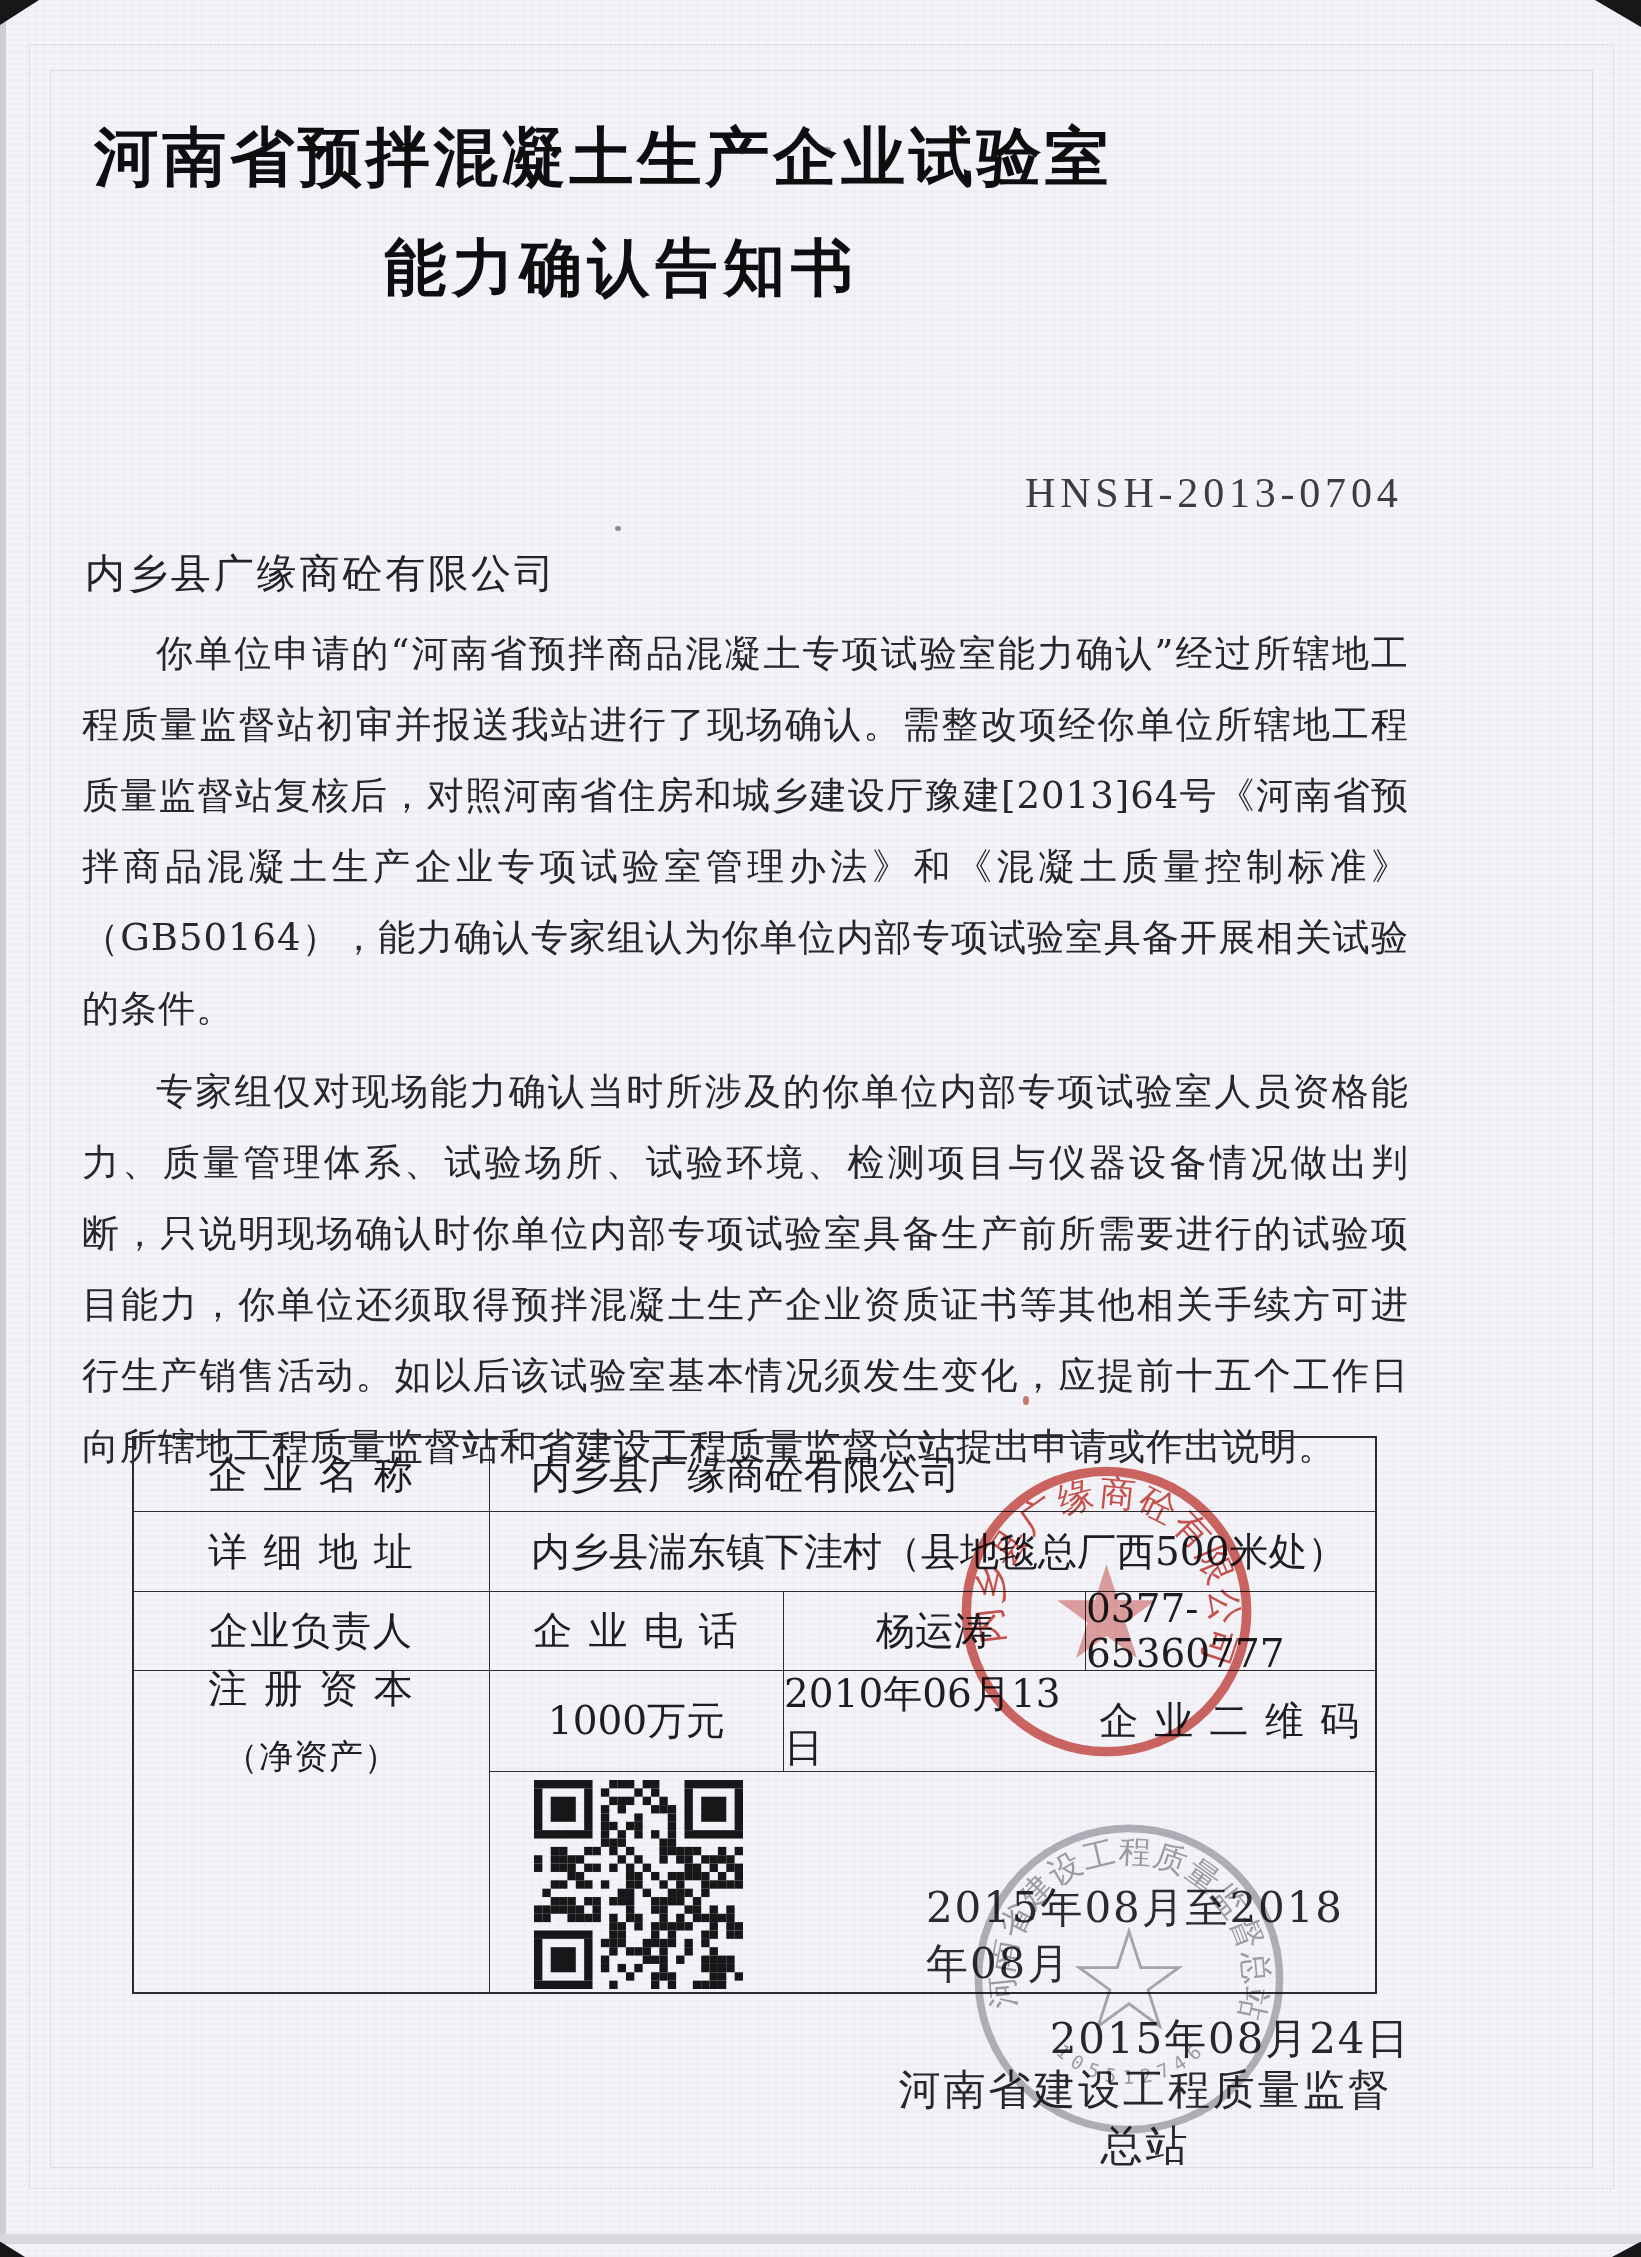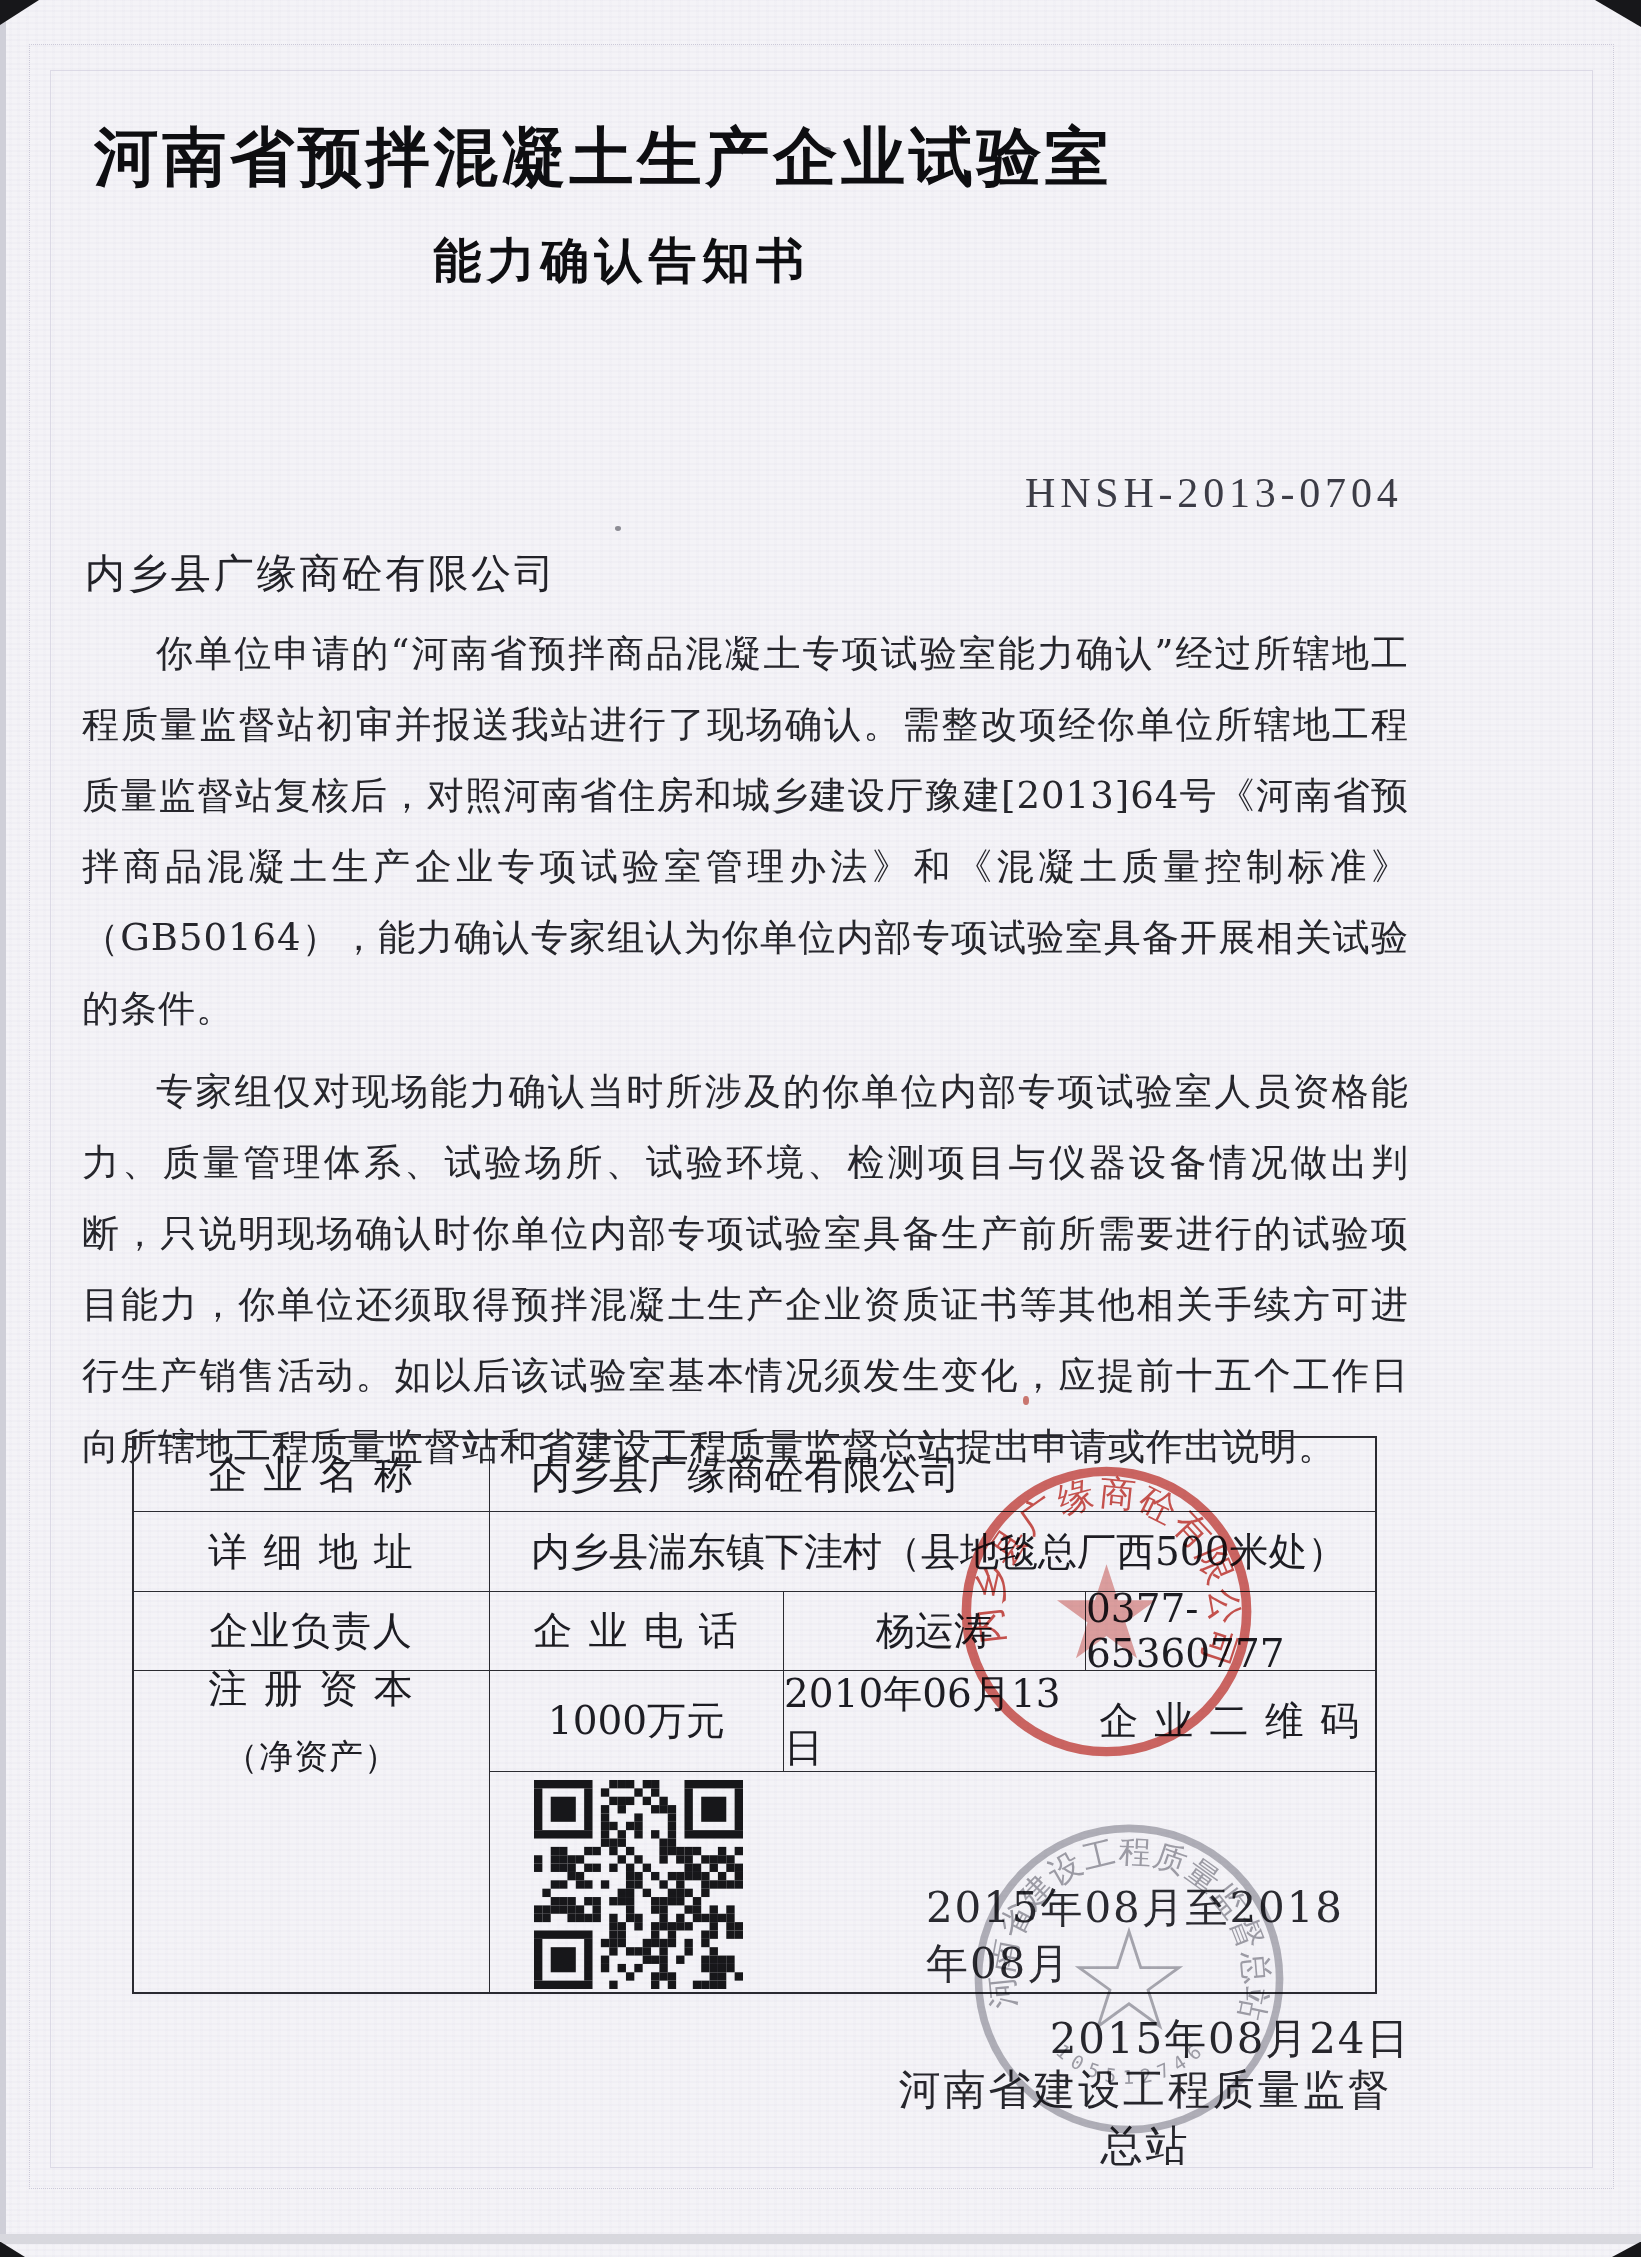--- a/index.html
+++ b/index.html
@@ -18,21 +18,21 @@
   .corner{position:absolute;background:#17171a;}
   .corner.tl{left:0;top:0;width:39px;height:25px;clip-path:polygon(0 0,100% 0,0 100%);}
   .corner.tr{right:0;top:0;width:46px;height:27px;clip-path:polygon(0 0,100% 0,100% 100%);}
   .corner.bl{left:0;bottom:0;width:25px;height:15.4px;clip-path:polygon(0 0,0 100%,100% 100%);}
   .corner.br{right:0;bottom:0;width:29px;height:15.4px;clip-path:polygon(100% 0,100% 100%,0 100%);}
   .speck{position:absolute;border-radius:50%;background:#8c8c94;}
 
   .title-block{position:absolute;left:0;top:122px;width:1207px;text-align:center;
      font-family:"DejaVu Sans","Liberation Sans",sans-serif;font-weight:bold;color:#0e0e11;}
   .title-l1{font-size:64px;letter-spacing:3.9px;line-height:1.1;}
-  .title-l2{font-size:48px;letter-spacing:5.8px;line-height:1.1;margin-top:42px;padding-left:36px;}
+  .title-l2{font-size:62px;letter-spacing:5.8px;line-height:1.1;margin-top:42px;padding-left:36px;}
 
   .doc-number{position:absolute;left:1025px;top:469px;font-size:42px;letter-spacing:4.8px;color:#3c3c46;
      font-family:"Liberation Serif",serif;}
 
   .addressee{position:absolute;left:85px;top:546px;font-size:40px;letter-spacing:2.9px;color:#222228;}
 
   .body-text{position:absolute;left:82px;top:618px;width:1327px;font-size:37px;line-height:71px;
      text-align:justify;letter-spacing:1px;color:#26262c;}
   .body-text p{margin:0;text-indent:2em;}
   .body-text p + p{margin-top:11.6px;}

